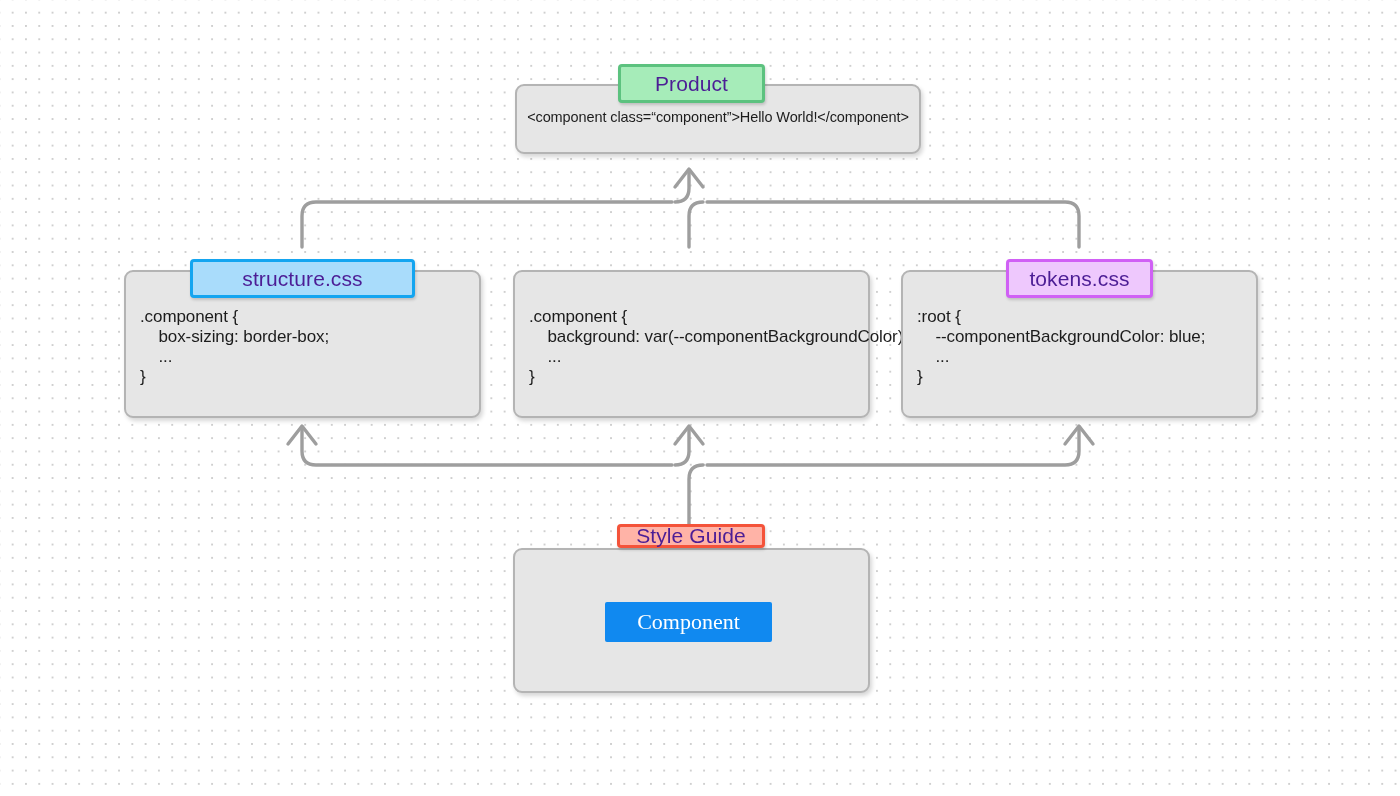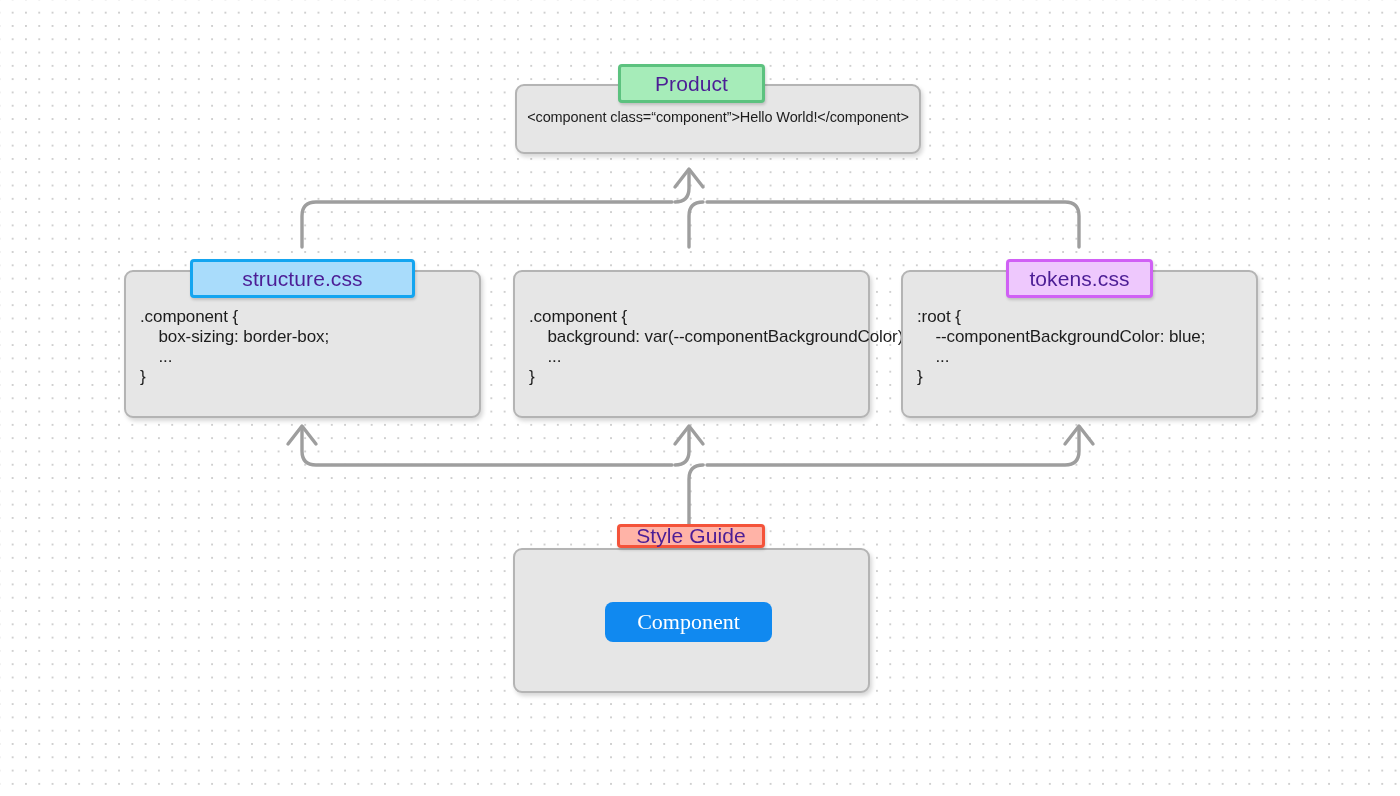--- a/index.html
+++ b/index.html
@@ -120,21 +120,21 @@
     background: #ffb3a7; border: 3px solid #f4533a;
   }
   #component-button {
     position: absolute;
     left: 92px;
     top: 54px;
     width: 167px;
     height: 40px;
     background: #1089f0;
     border: none;
-    border-radius: 8px;
+    border-radius: 2px;
     display: flex;
     align-items: center;
     justify-content: center;
     color: #ffffff;
     font-family: "Liberation Serif", serif;
     font-size: 22px;
     cursor: pointer;
   }
 </style>
 </head>

